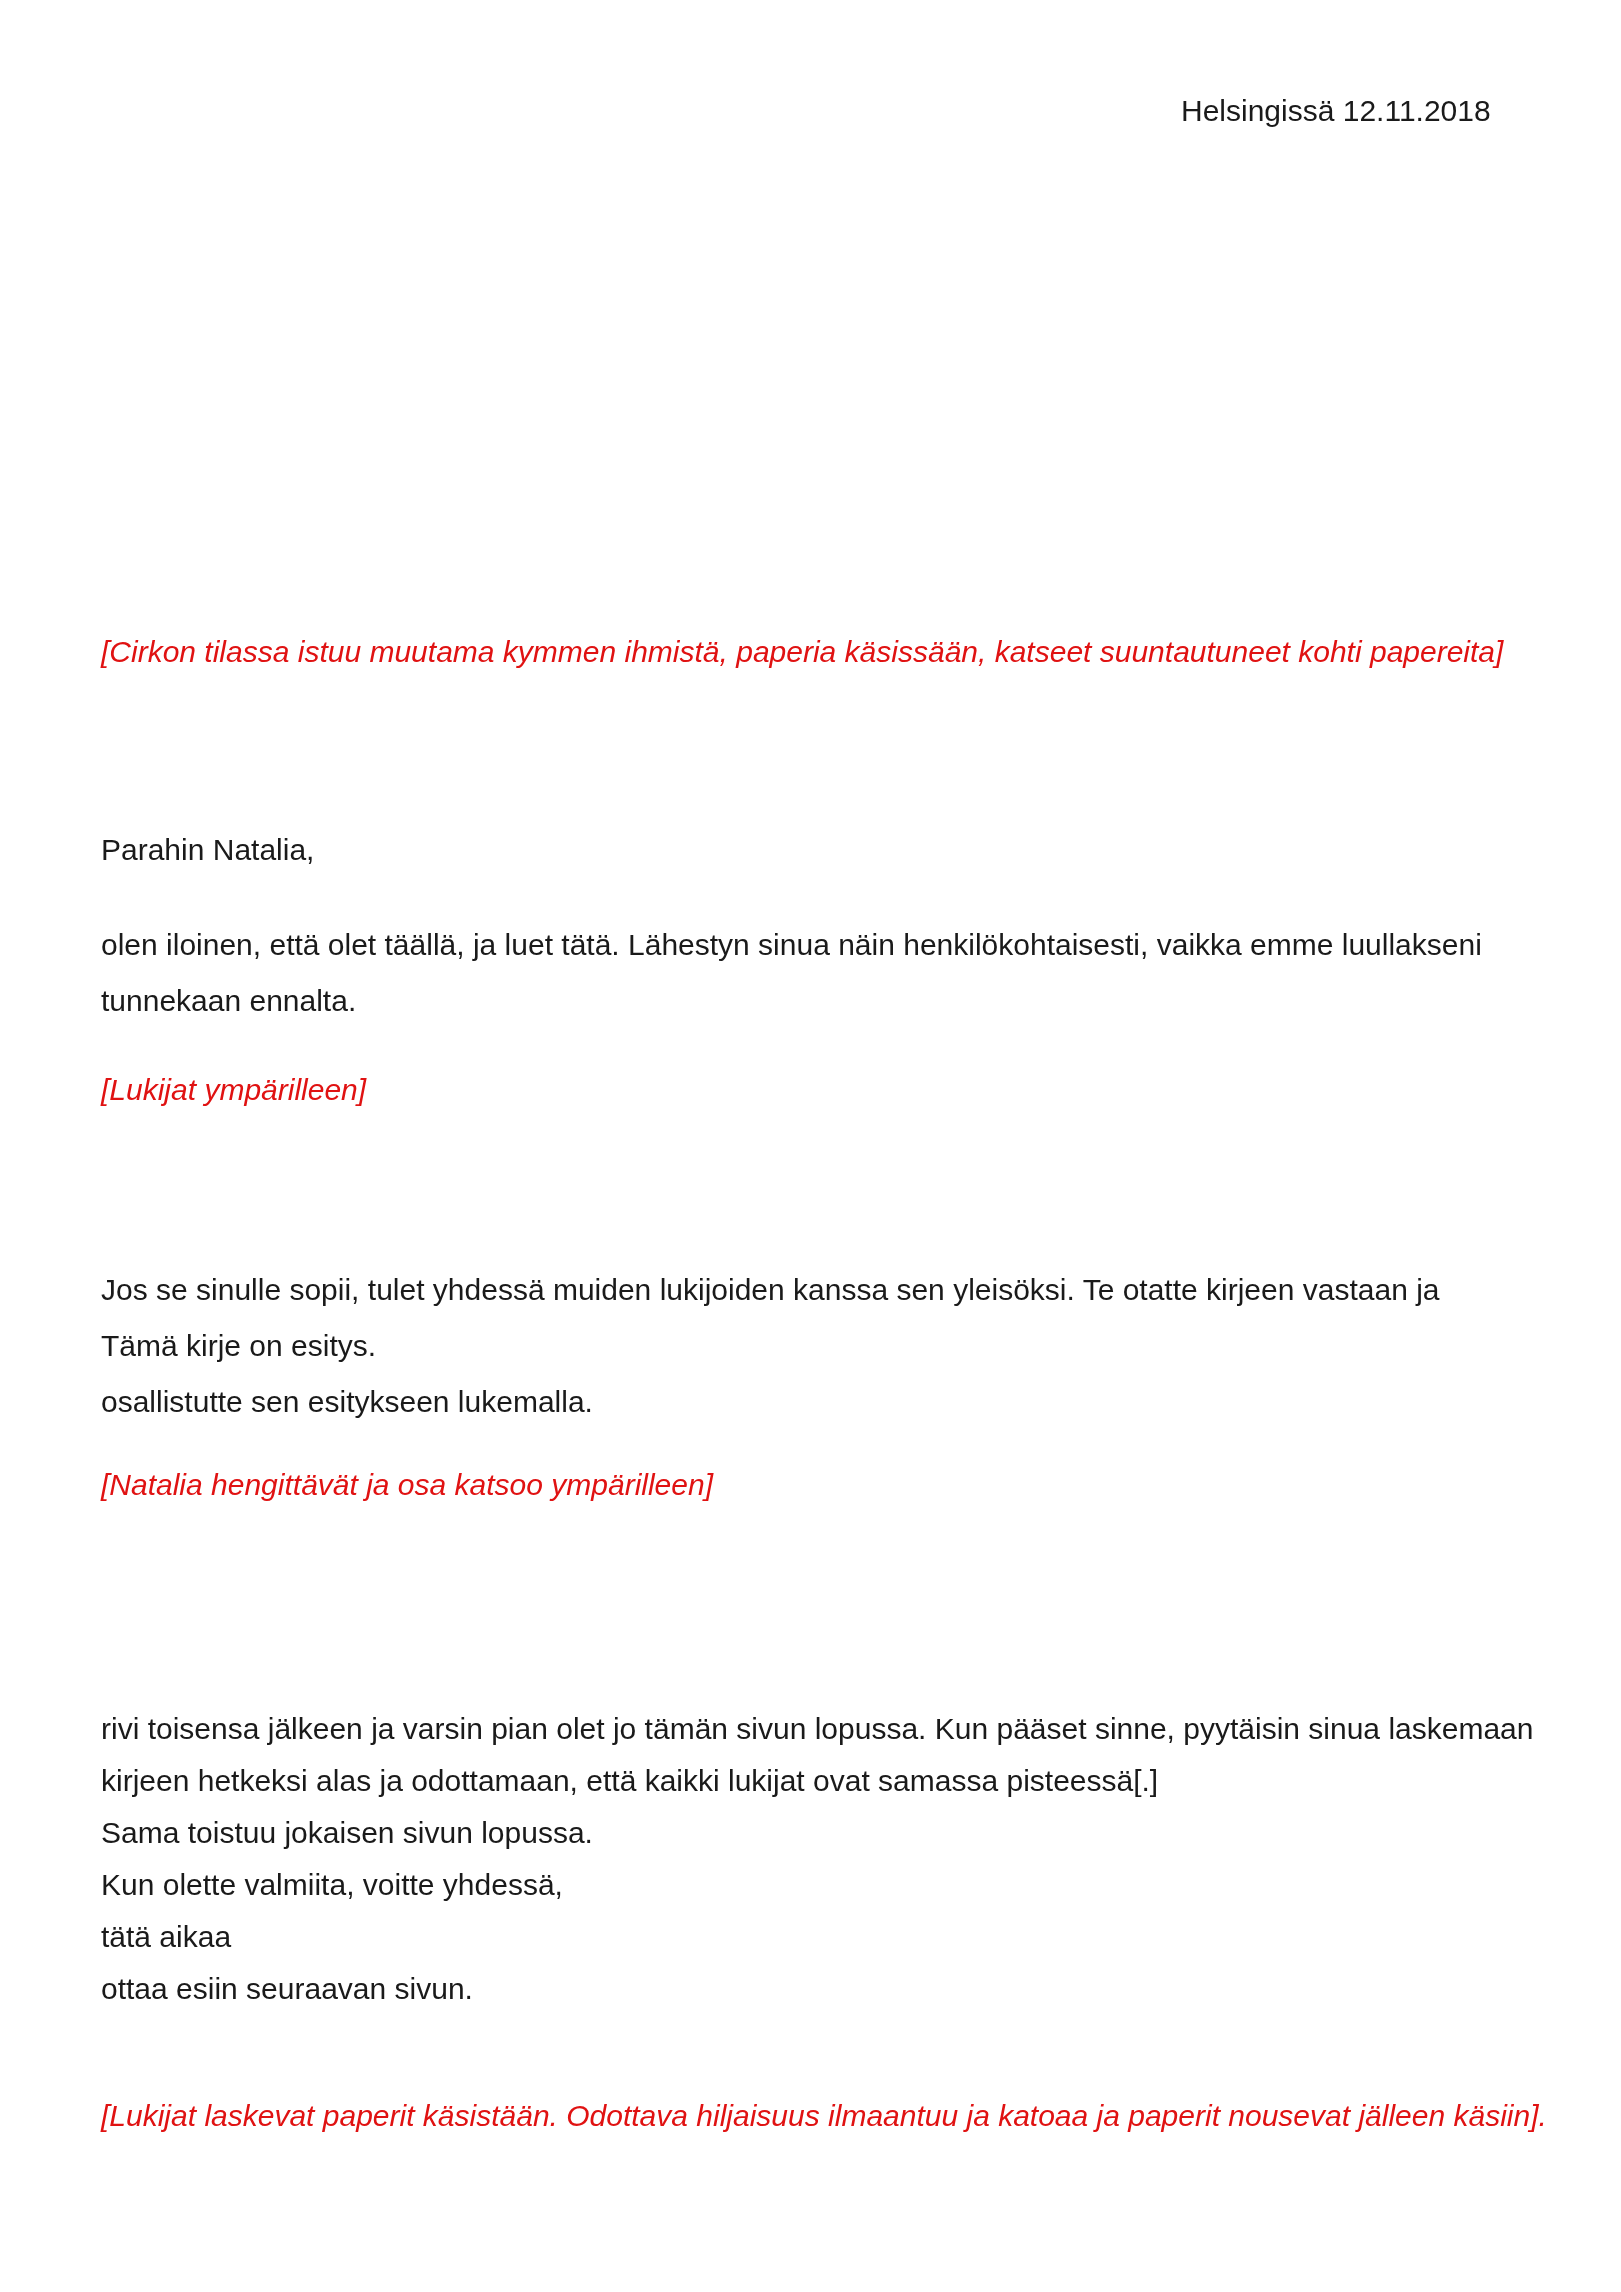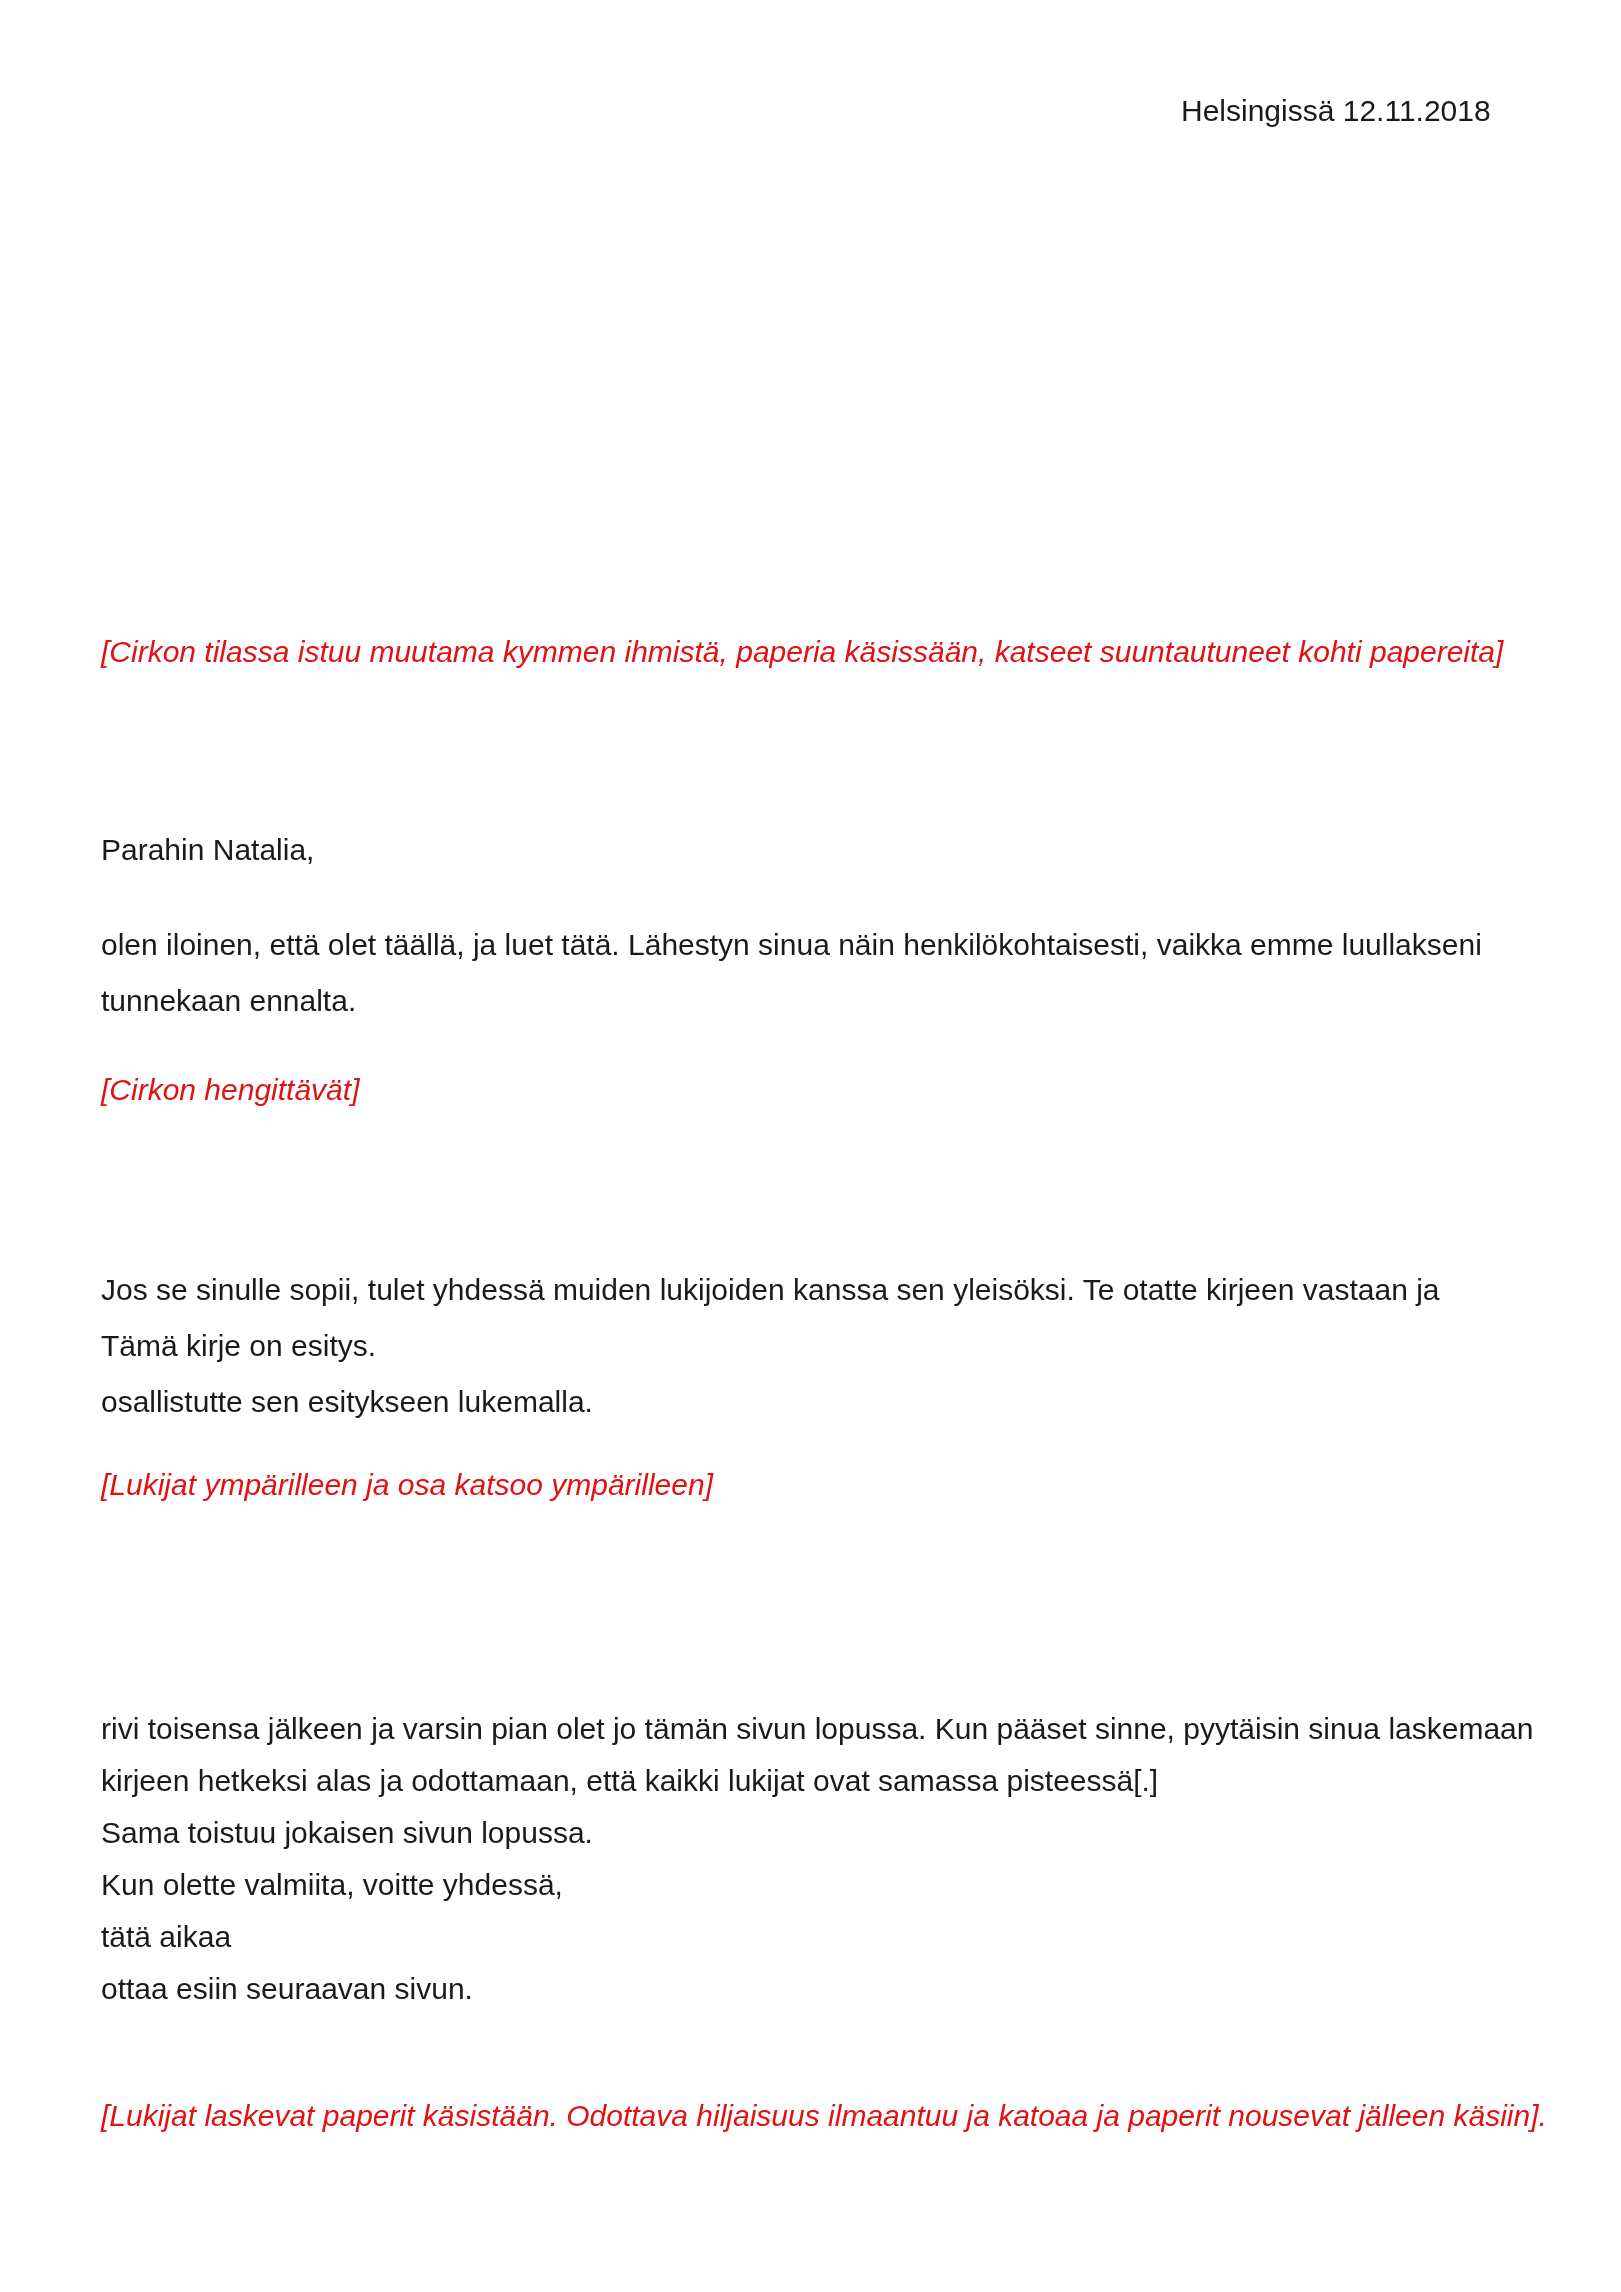--- a/index.html
+++ b/index.html
@@ -63,29 +63,29 @@
 
   <div class="abs stage stage-opening">[Cirkon tilassa istuu muutama kymmen ihmistä, paperia käsissään, katseet suuntautuneet kohti papereita]</div>
 
   <div class="abs salutation">Parahin Natalia,</div>
 
   <div class="abs para para-1">
     <span class="line">olen iloinen, että olet täällä, ja luet tätä. Lähestyn sinua näin henkilökohtaisesti, vaikka emme luullakseni</span>
     <span class="line">tunnekaan ennalta.</span>
   </div>
 
-  <div class="abs stage stage-breath1">[Cirkon hengittävät]</div>
+  <div class="abs stage stage-breath1">[Lukijat ympärilleen]</div>
 
   <div class="abs para para-2">
     <span class="line">Jos se sinulle sopii, tulet yhdessä muiden lukijoiden kanssa sen yleisöksi. Te otatte kirjeen vastaan ja</span>
     <span class="line">Tämä kirje on esitys.</span>
     <span class="line">osallistutte sen esitykseen lukemalla.</span>
   </div>
 
-  <div class="abs stage stage-breath2">[Lukijat ympärilleen ja osa katsoo ympärilleen]</div>
+  <div class="abs stage stage-breath2">[Natalia hengittävät ja osa katsoo ympärilleen]</div>
 
   <div class="abs para para-3">
     <span class="line">rivi toisensa jälkeen ja varsin pian olet jo tämän sivun lopussa. Kun pääset sinne, pyytäisin sinua laskemaan</span>
     <span class="line">kirjeen hetkeksi alas ja odottamaan, että kaikki lukijat ovat samassa pisteessä[.]</span>
     <span class="line">Sama toistuu jokaisen sivun lopussa.</span>
     <span class="line">Kun olette valmiita, voitte yhdessä,</span>
     <span class="line">tätä aikaa</span>
     <span class="line">ottaa esiin seuraavan sivun.</span>
   </div>
 

